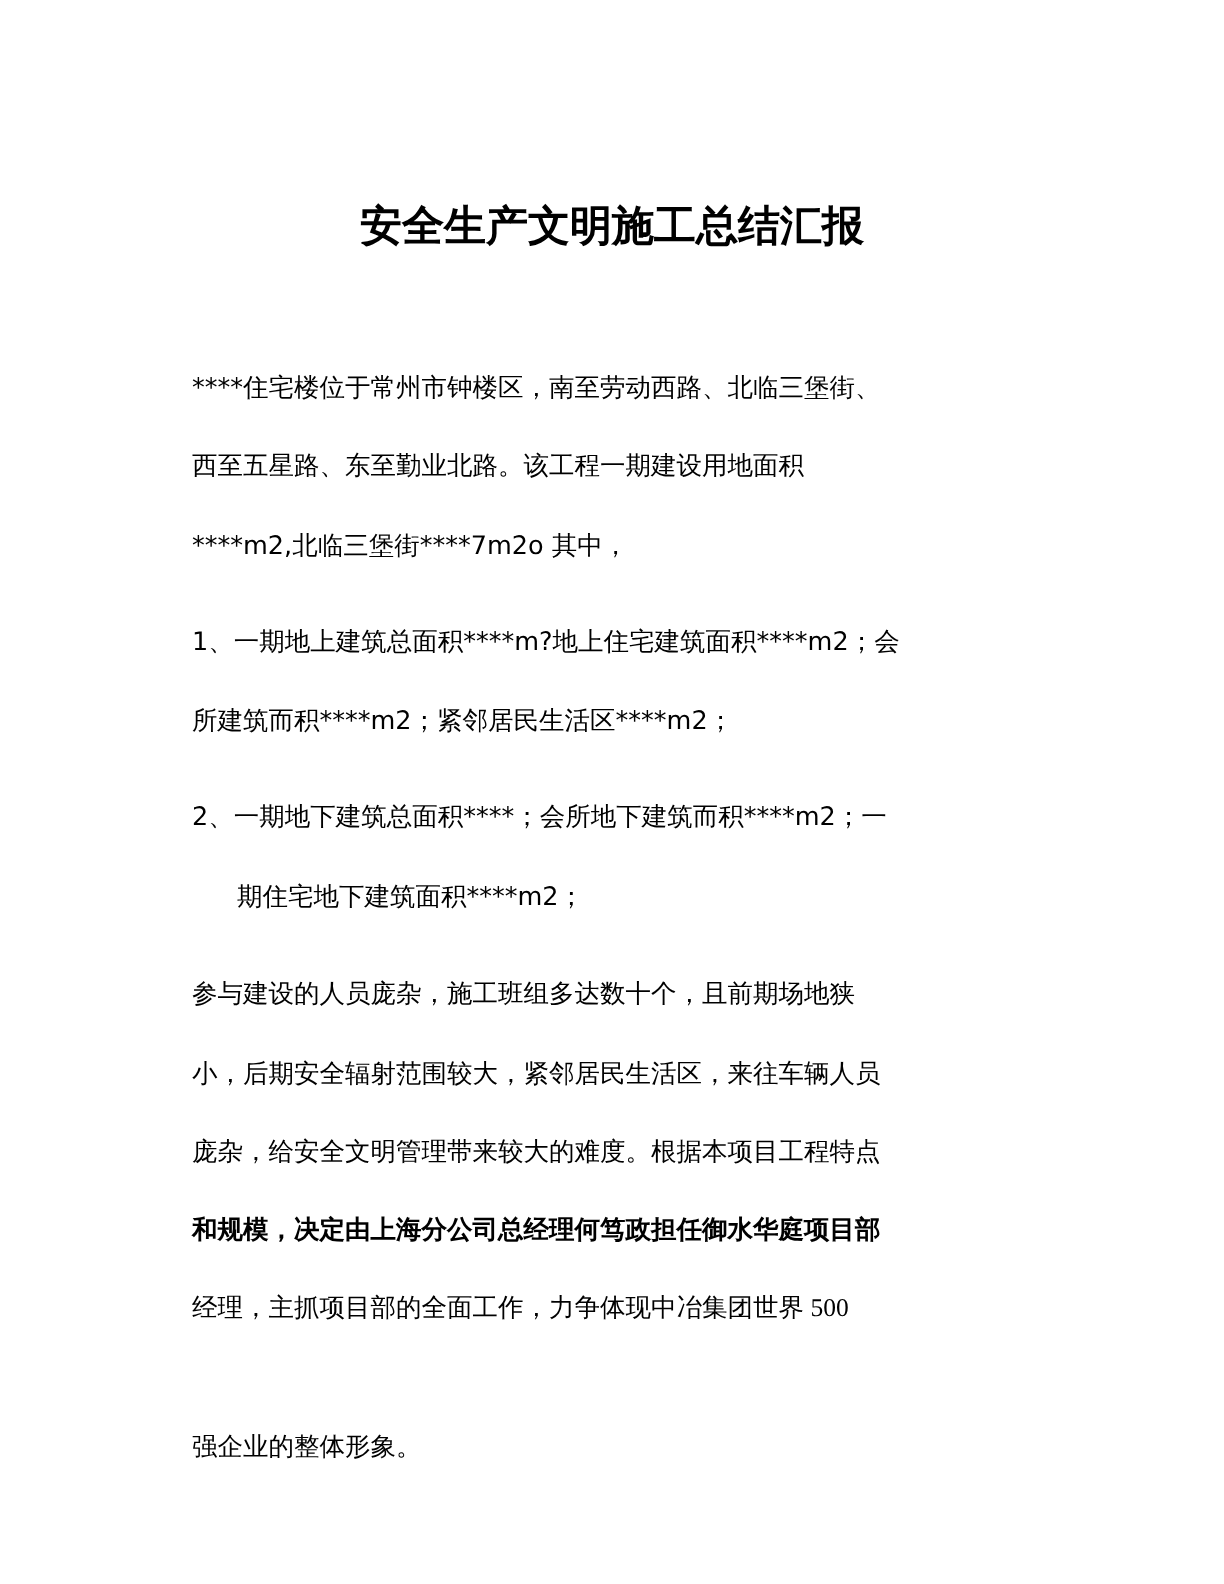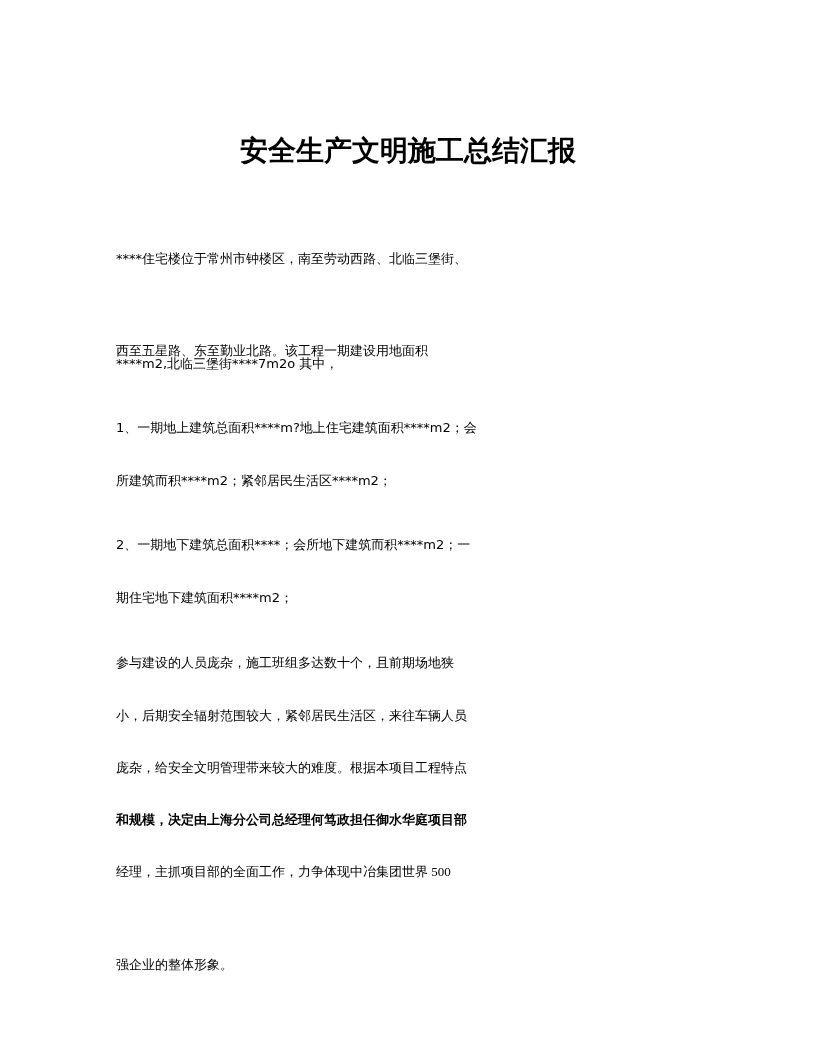--- a/index.html
+++ b/index.html
@@ -1,34 +1,34 @@
 <!DOCTYPE html>
 <html><head>
 <meta charset="utf-8">
 <style>
   html, body { margin: 0; padding: 0; background: #ffffff; }
   body { width: 816px; height: 1056px; position: relative; overflow: hidden;
          font-family: "DejaVu Sans", sans-serif; color: #000; }
   .title { position: absolute; left: 0; width: 816px; top: 112px; text-align: center;
            font-size: 28px; font-weight: bold; line-height: 40px; letter-spacing: 0px; }
-  .line { position: absolute; left: 116px; font-size: 13px; line-height: 28px;
+  .line { position: absolute; left: 128px; font-size: 17px; line-height: 28px;
           white-space: nowrap; }
 </style>
 </head>
 <body>
 
 <div>
   <h1 class="title">安全生产文明施工总结汇报</h1>
 
   <div class="line" style="top:245px;">****住宅楼位于常州市钟楼区，南至劳动西路、北临三堡街、</div>
-  <div class="line" style="top:297px;margin-top:40px;">西至五星路、东至勤业北路。该工程一期建设用地面积</div>
+  <div class="line" style="top:297px;">西至五星路、东至勤业北路。该工程一期建设用地面积</div>
   <div class="line" style="top:350px;">****m2,北临三堡街****7m2o 其中，</div>
   <div class="line" style="top:414px;">1、一期地上建筑总面积****m?地上住宅建筑面积****m2；会</div>
   <div class="line" style="top:467px;">所建筑而积****m2；紧邻居民生活区****m2；</div>
   <div class="line" style="top:531px;">2、一期地下建筑总面积****；会所地下建筑而积****m2；一</div>
-  <div class="line" style="top:584px;">期住宅地下建筑面积****m2；</div>
+  <div class="line" style="top:584px;margin-left:30px;">期住宅地下建筑面积****m2；</div>
   <div class="line" style="top:649px;">参与建设的人员庞杂，施工班组多达数十个，且前期场地狭</div>
   <div class="line" style="top:702px;">小，后期安全辐射范围较大，紧邻居民生活区，来往车辆人员</div>
   <div class="line" style="top:754px;">庞杂，给安全文明管理带来较大的难度。根据本项目工程特点</div>
   <div class="line" style="top:806px;font-weight:bold;">和规模，决定由上海分公司总经理何笃政担任御水华庭项目部</div>
   <div class="line" style="top:858px;font-family:Liberation Serif, serif;">经理，主抓项目部的全面工作，力争体现中冶集团世界 500</div>
   <div class="line" style="top:910px;margin-top:41px;">强企业的整体形象。</div>
 </div>
 
 </body></html>

